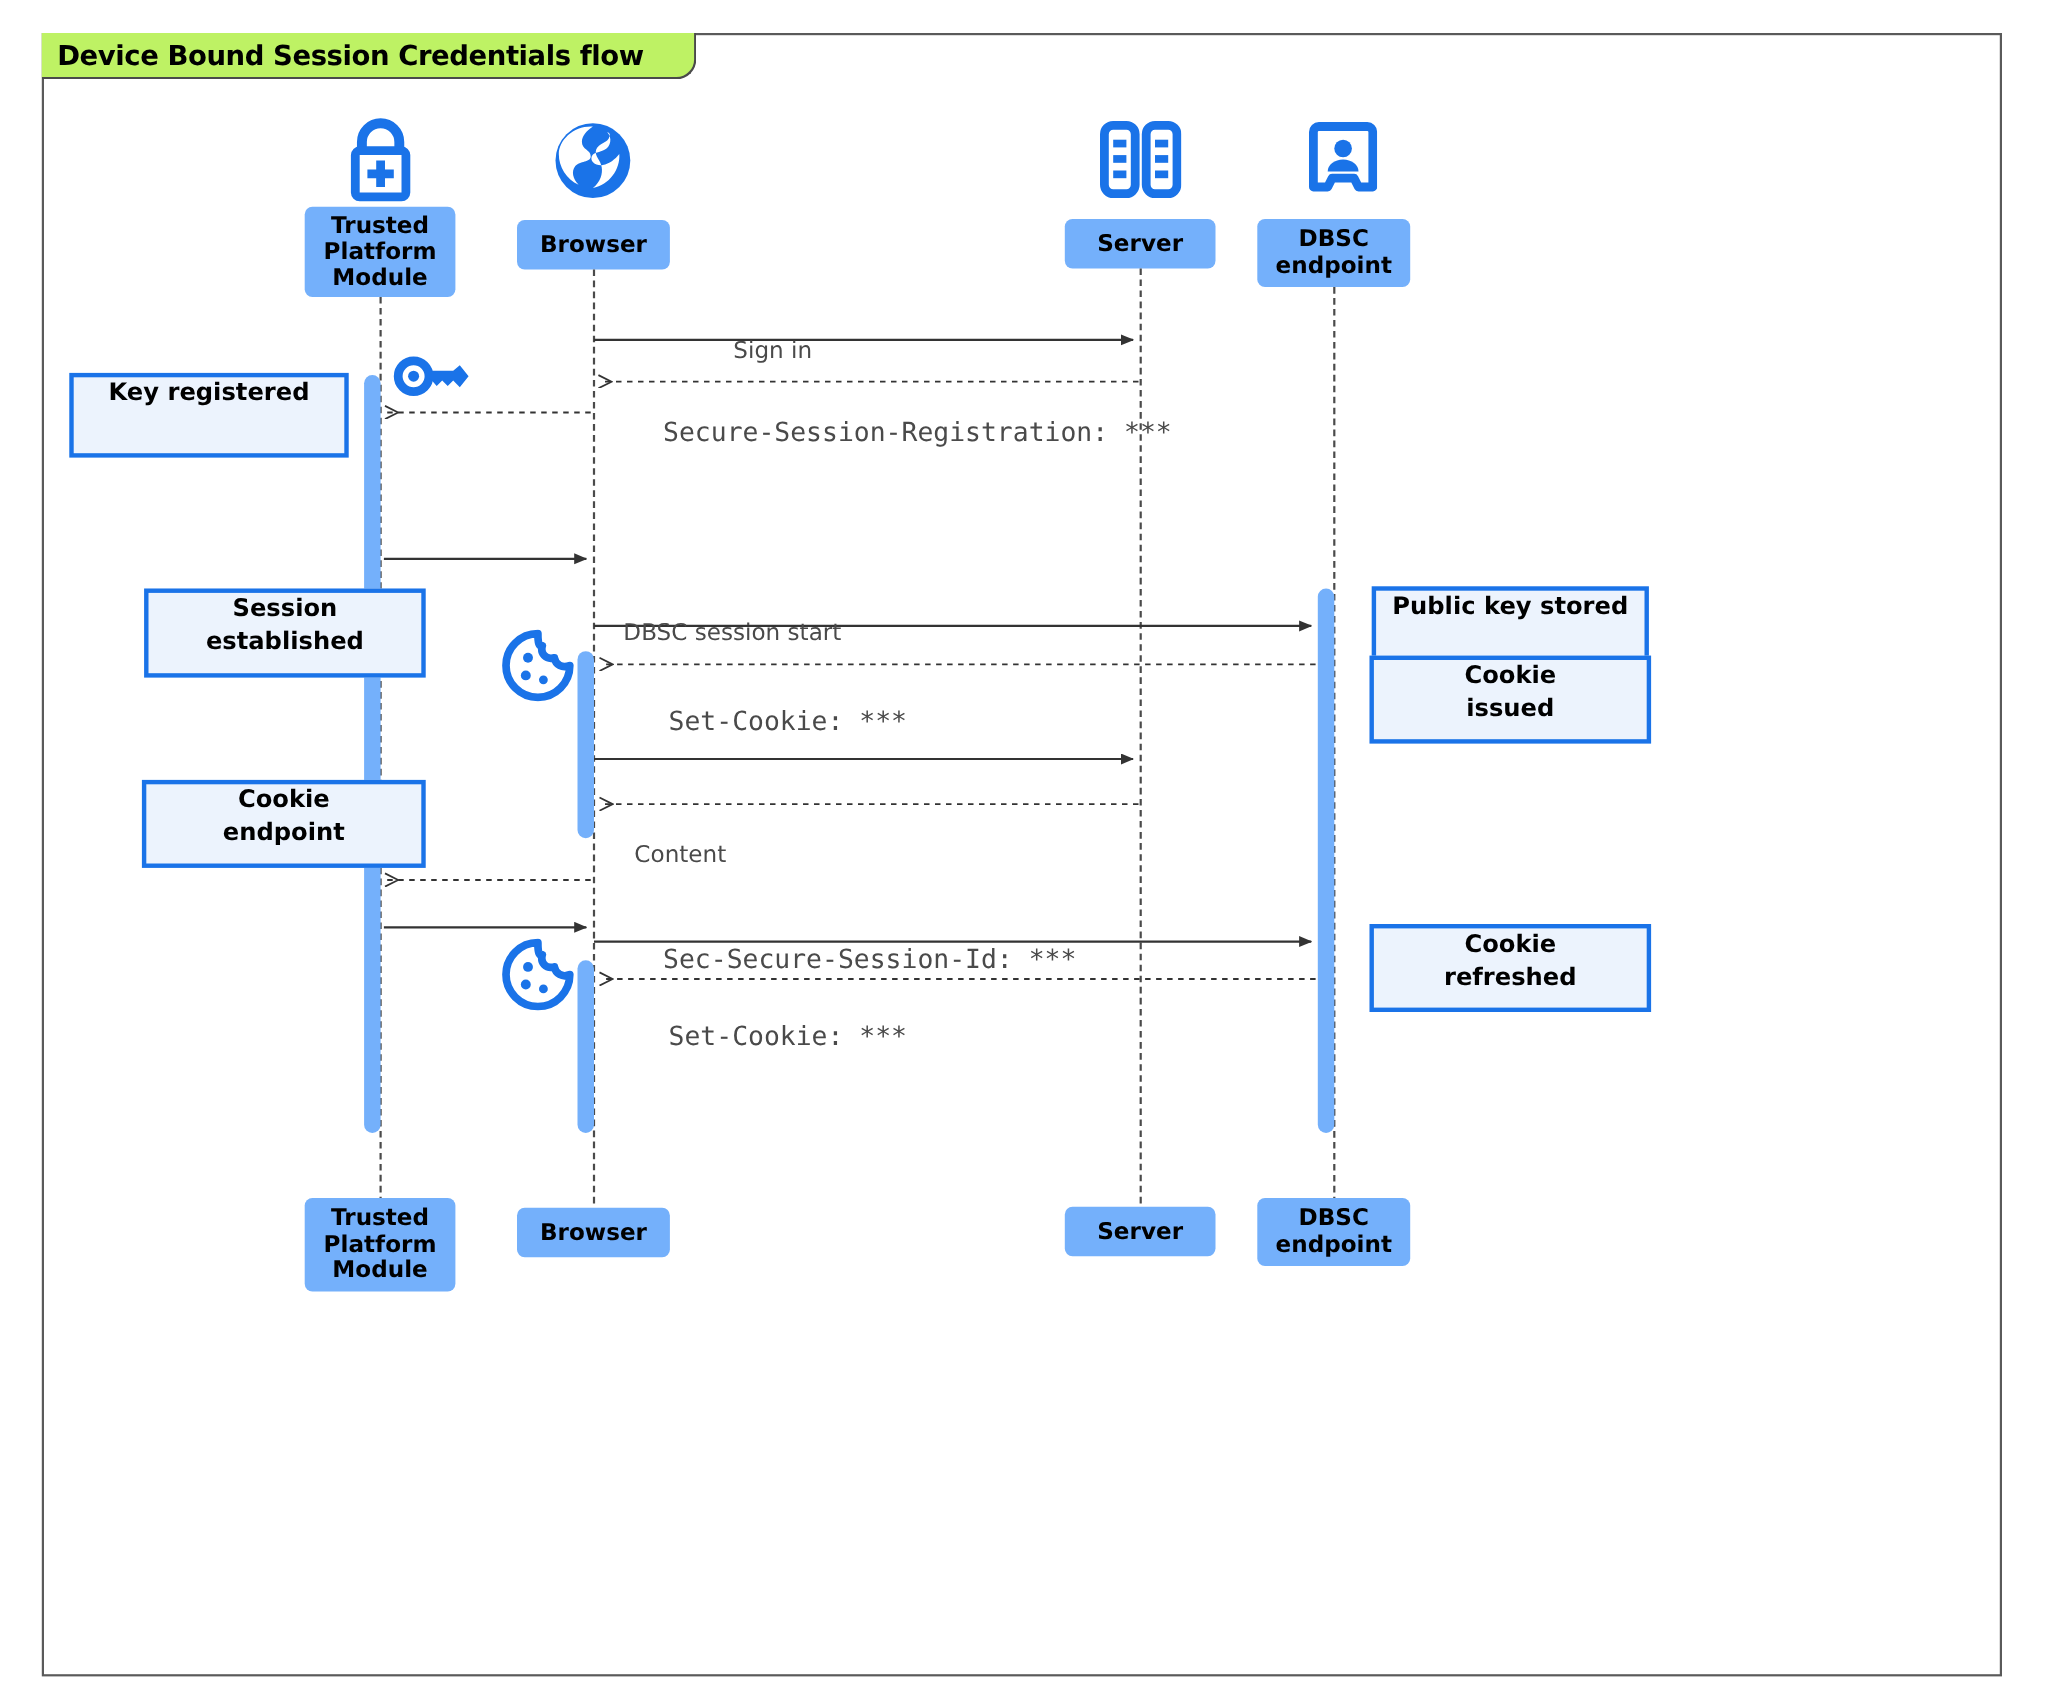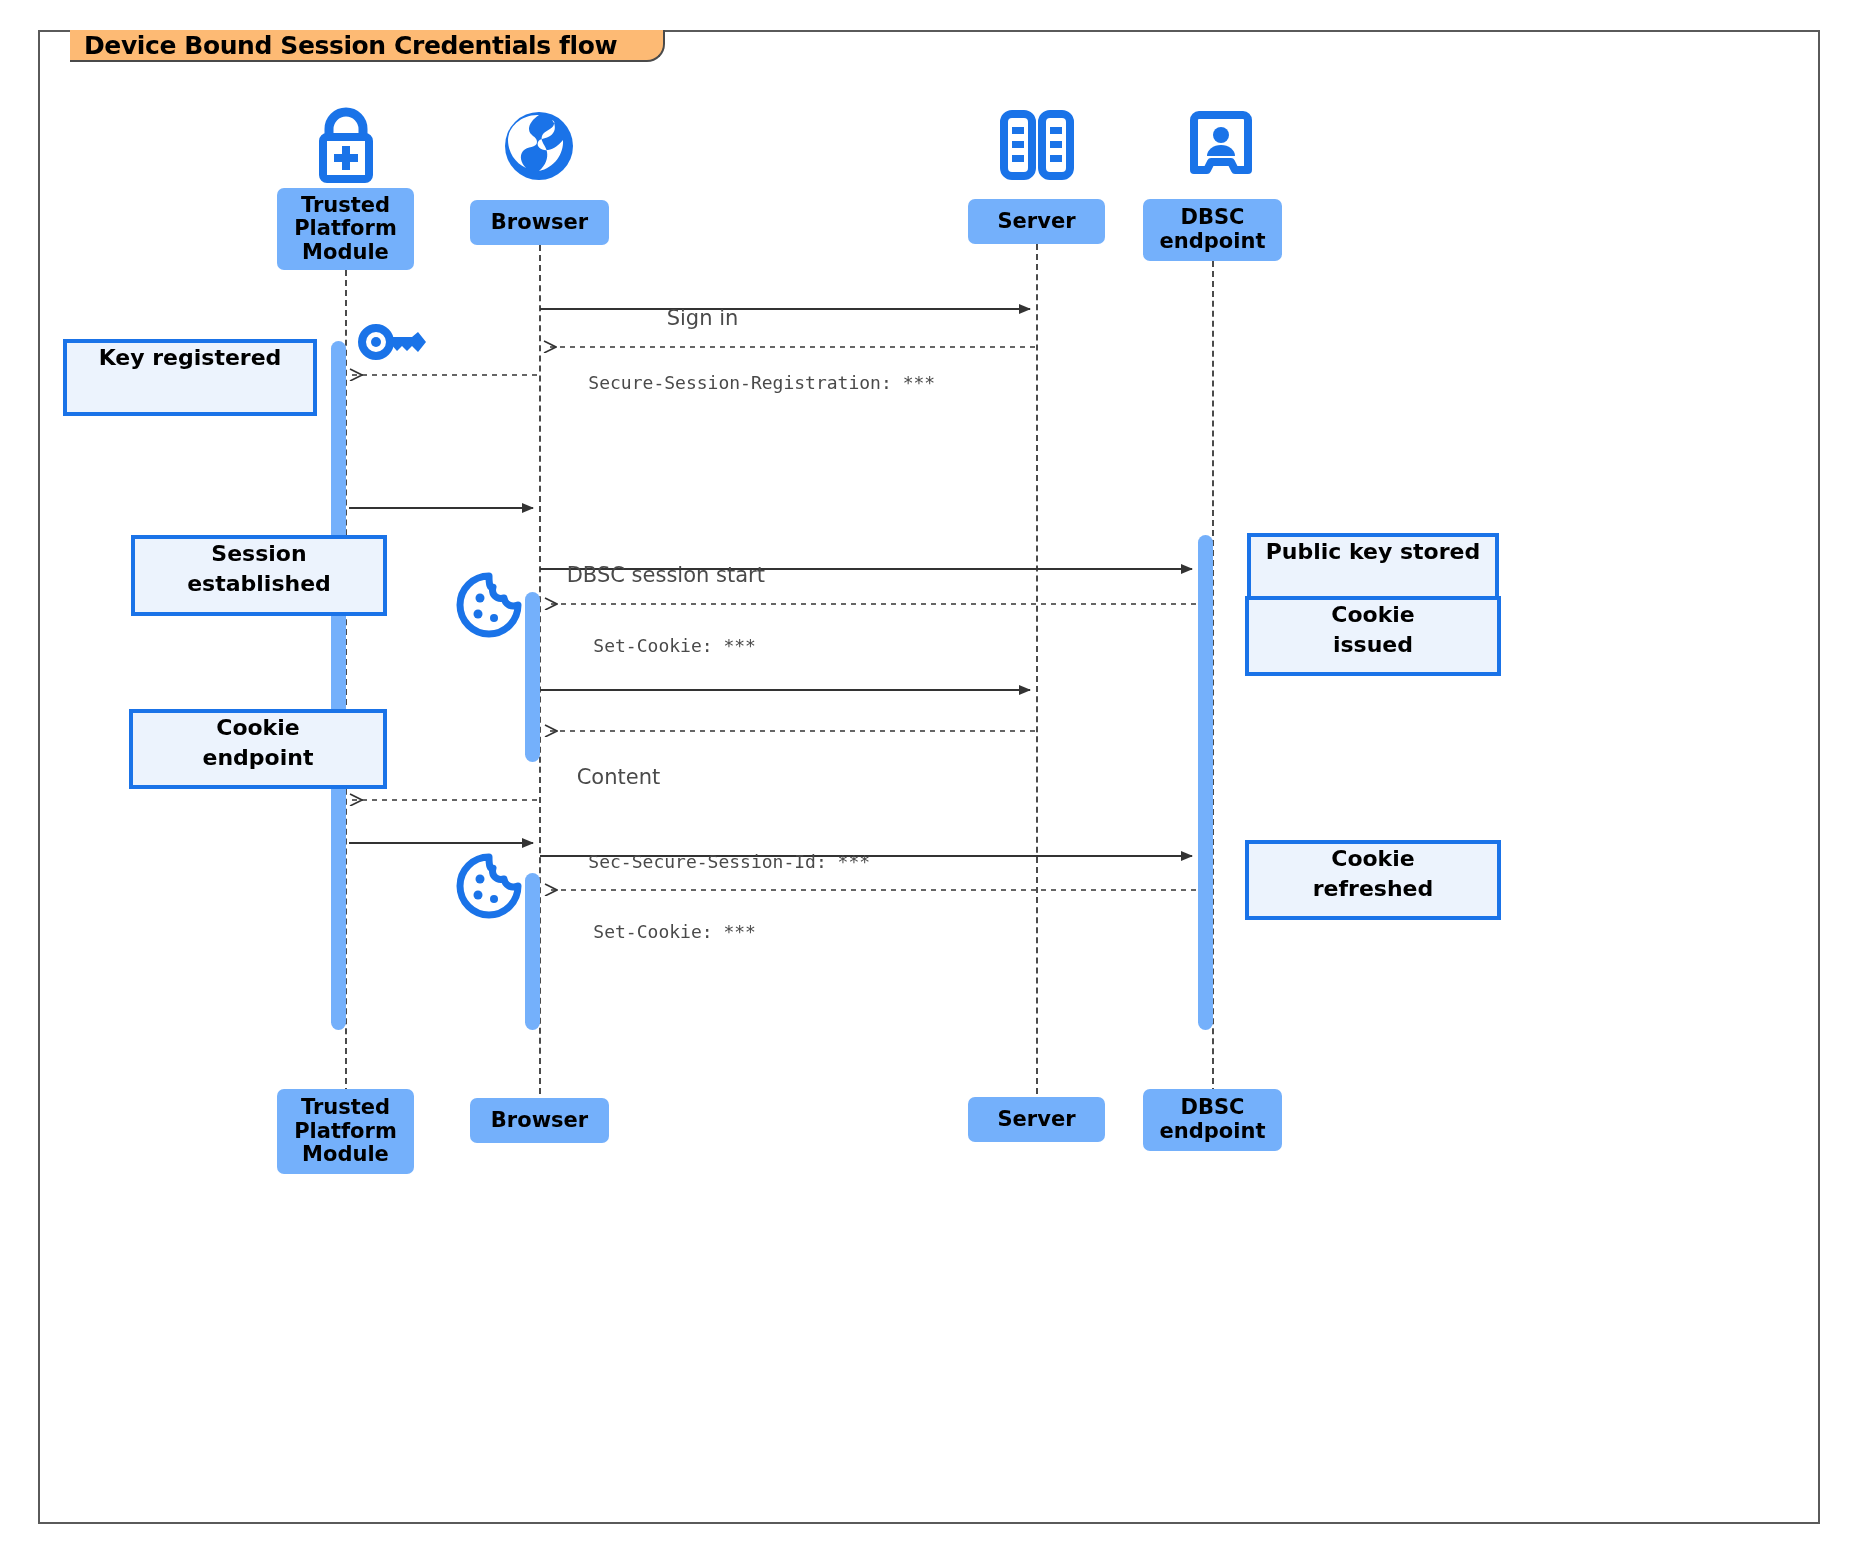--- a/index.html
+++ b/index.html
@@ -2,25 +2,25 @@
 <html><head>
 <meta charset="utf-8">
 <style>
   html,body{margin:0;padding:0;background:#ffffff;}
   body{width:1859px;height:1546px;font-family:"Liberation Sans",sans-serif;}
   #stage{position:relative;width:1859px;height:1546px;overflow:hidden;background:#fff;}
 
   
   .frame{position:absolute;left:38px;top:30px;width:1782px;height:1494px;
          border:2px solid #5a5a5a;background:#ffffff;box-sizing:border-box;}
-  .frame-tab{position:absolute;left:38px;top:30px;height:32px;
-             background:#fdba74;border:2px solid #4a4a4a;border-left:none;border-top:none;
+  .frame-tab{position:absolute;left:38px;top:30px;height:42px;
+             background:#bef264;border:2px solid #4a4a4a;border-left:none;border-top:none;
              box-sizing:border-box;
              padding:0 46px 0 14px;display:flex;align-items:center;
-             border-bottom-right-radius:18px;margin-left:32px;}
+             border-bottom-right-radius:18px;}
   .frame-title{font-size:25px;font-weight:bold;color:#000;white-space:nowrap;
                font-family:"DejaVu Sans",sans-serif;letter-spacing:-0.4px;}
 
   
   .plabel{position:absolute;background:#74b0fb;border-radius:7px;
           display:flex;align-items:center;justify-content:center;text-align:center;
           font-size:21px;font-weight:bold;color:#000;line-height:1.12;
           font-family:"DejaVu Sans",sans-serif;box-sizing:border-box;}
 
   
@@ -31,21 +31,21 @@
   
   .note{position:absolute;background:#ecf3fd;border:4px solid #1a73e8;
         display:flex;align-items:flex-start;justify-content:center;text-align:center;
         font-size:22px;font-weight:bold;color:#000;line-height:1.35;
         font-family:"DejaVu Sans",sans-serif;box-sizing:border-box;}
 
   
   .msg-label{position:absolute;color:#4a4a4a;white-space:pre;text-align:left;
              line-height:1.22;}
   .msg-label.sans{font-family:"DejaVu Sans",sans-serif;font-size:21px;}
-  .msg-label.mono{font-family:"DejaVu Sans Mono",monospace;font-size:18px;}
+  .msg-label.mono{font-family:"DejaVu Sans Mono",monospace;font-size:24px;}
 
   svg.overlay{position:absolute;left:0;top:0;width:1859px;height:1546px;pointer-events:none;}
   .ico{position:absolute;}
 </style>
 </head>
 <body>
 
 <div id="stage">
 
   <div class="frame"></div>

